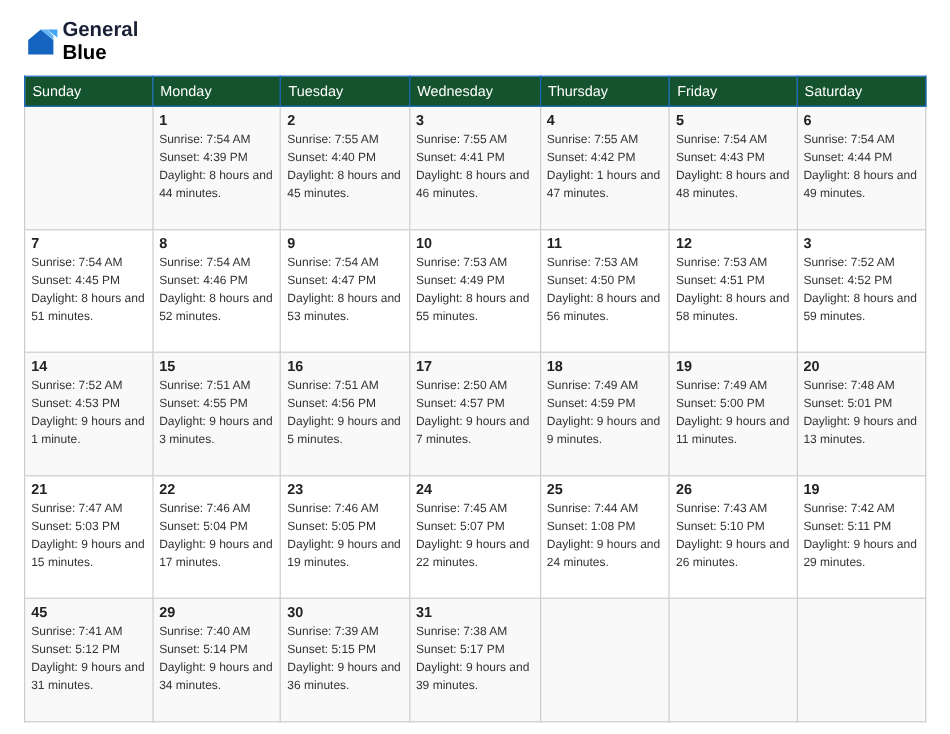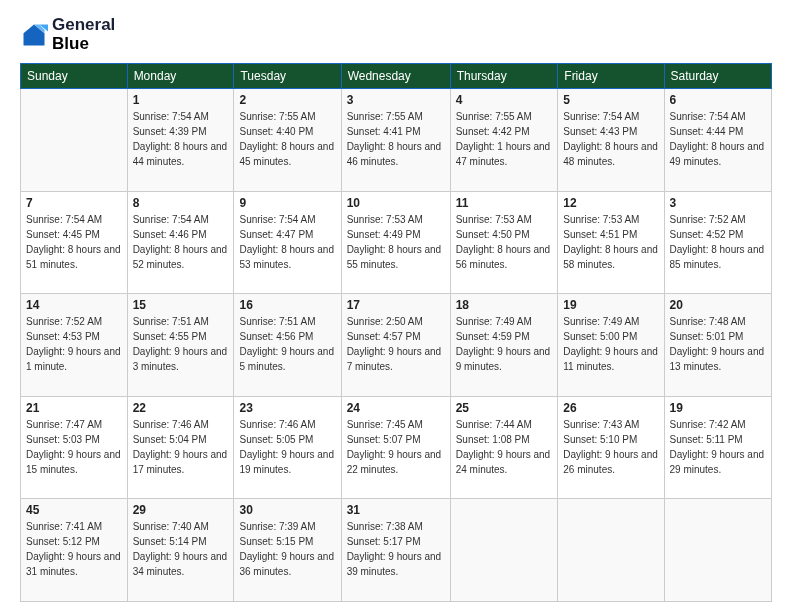--- a/index.html
+++ b/index.html
@@ -220,21 +220,21 @@
               <div>Sunrise: 7:53 AM</div>
               <div>Sunset: 4:51 PM</div>
               <div>Daylight: 8 hours and 58 minutes.</div>
             </div>
           </td>
           <td>
             <span class="day-num">3</span>
             <div class="cell-content">
               <div>Sunrise: 7:52 AM</div>
               <div>Sunset: 4:52 PM</div>
-              <div>Daylight: 8 hours and 85 minutes.</div>
+              <div>Daylight: 8 hours and 59 minutes.</div>
             </div>
           </td>
         </tr>
         <tr class="row-alt-a">
           <td>
             <span class="day-num">14</span>
             <div class="cell-content">
               <div>Sunrise: 7:52 AM</div>
               <div>Sunset: 4:53 PM</div>
               <div>Daylight: 9 hours and 1 minute.</div>

